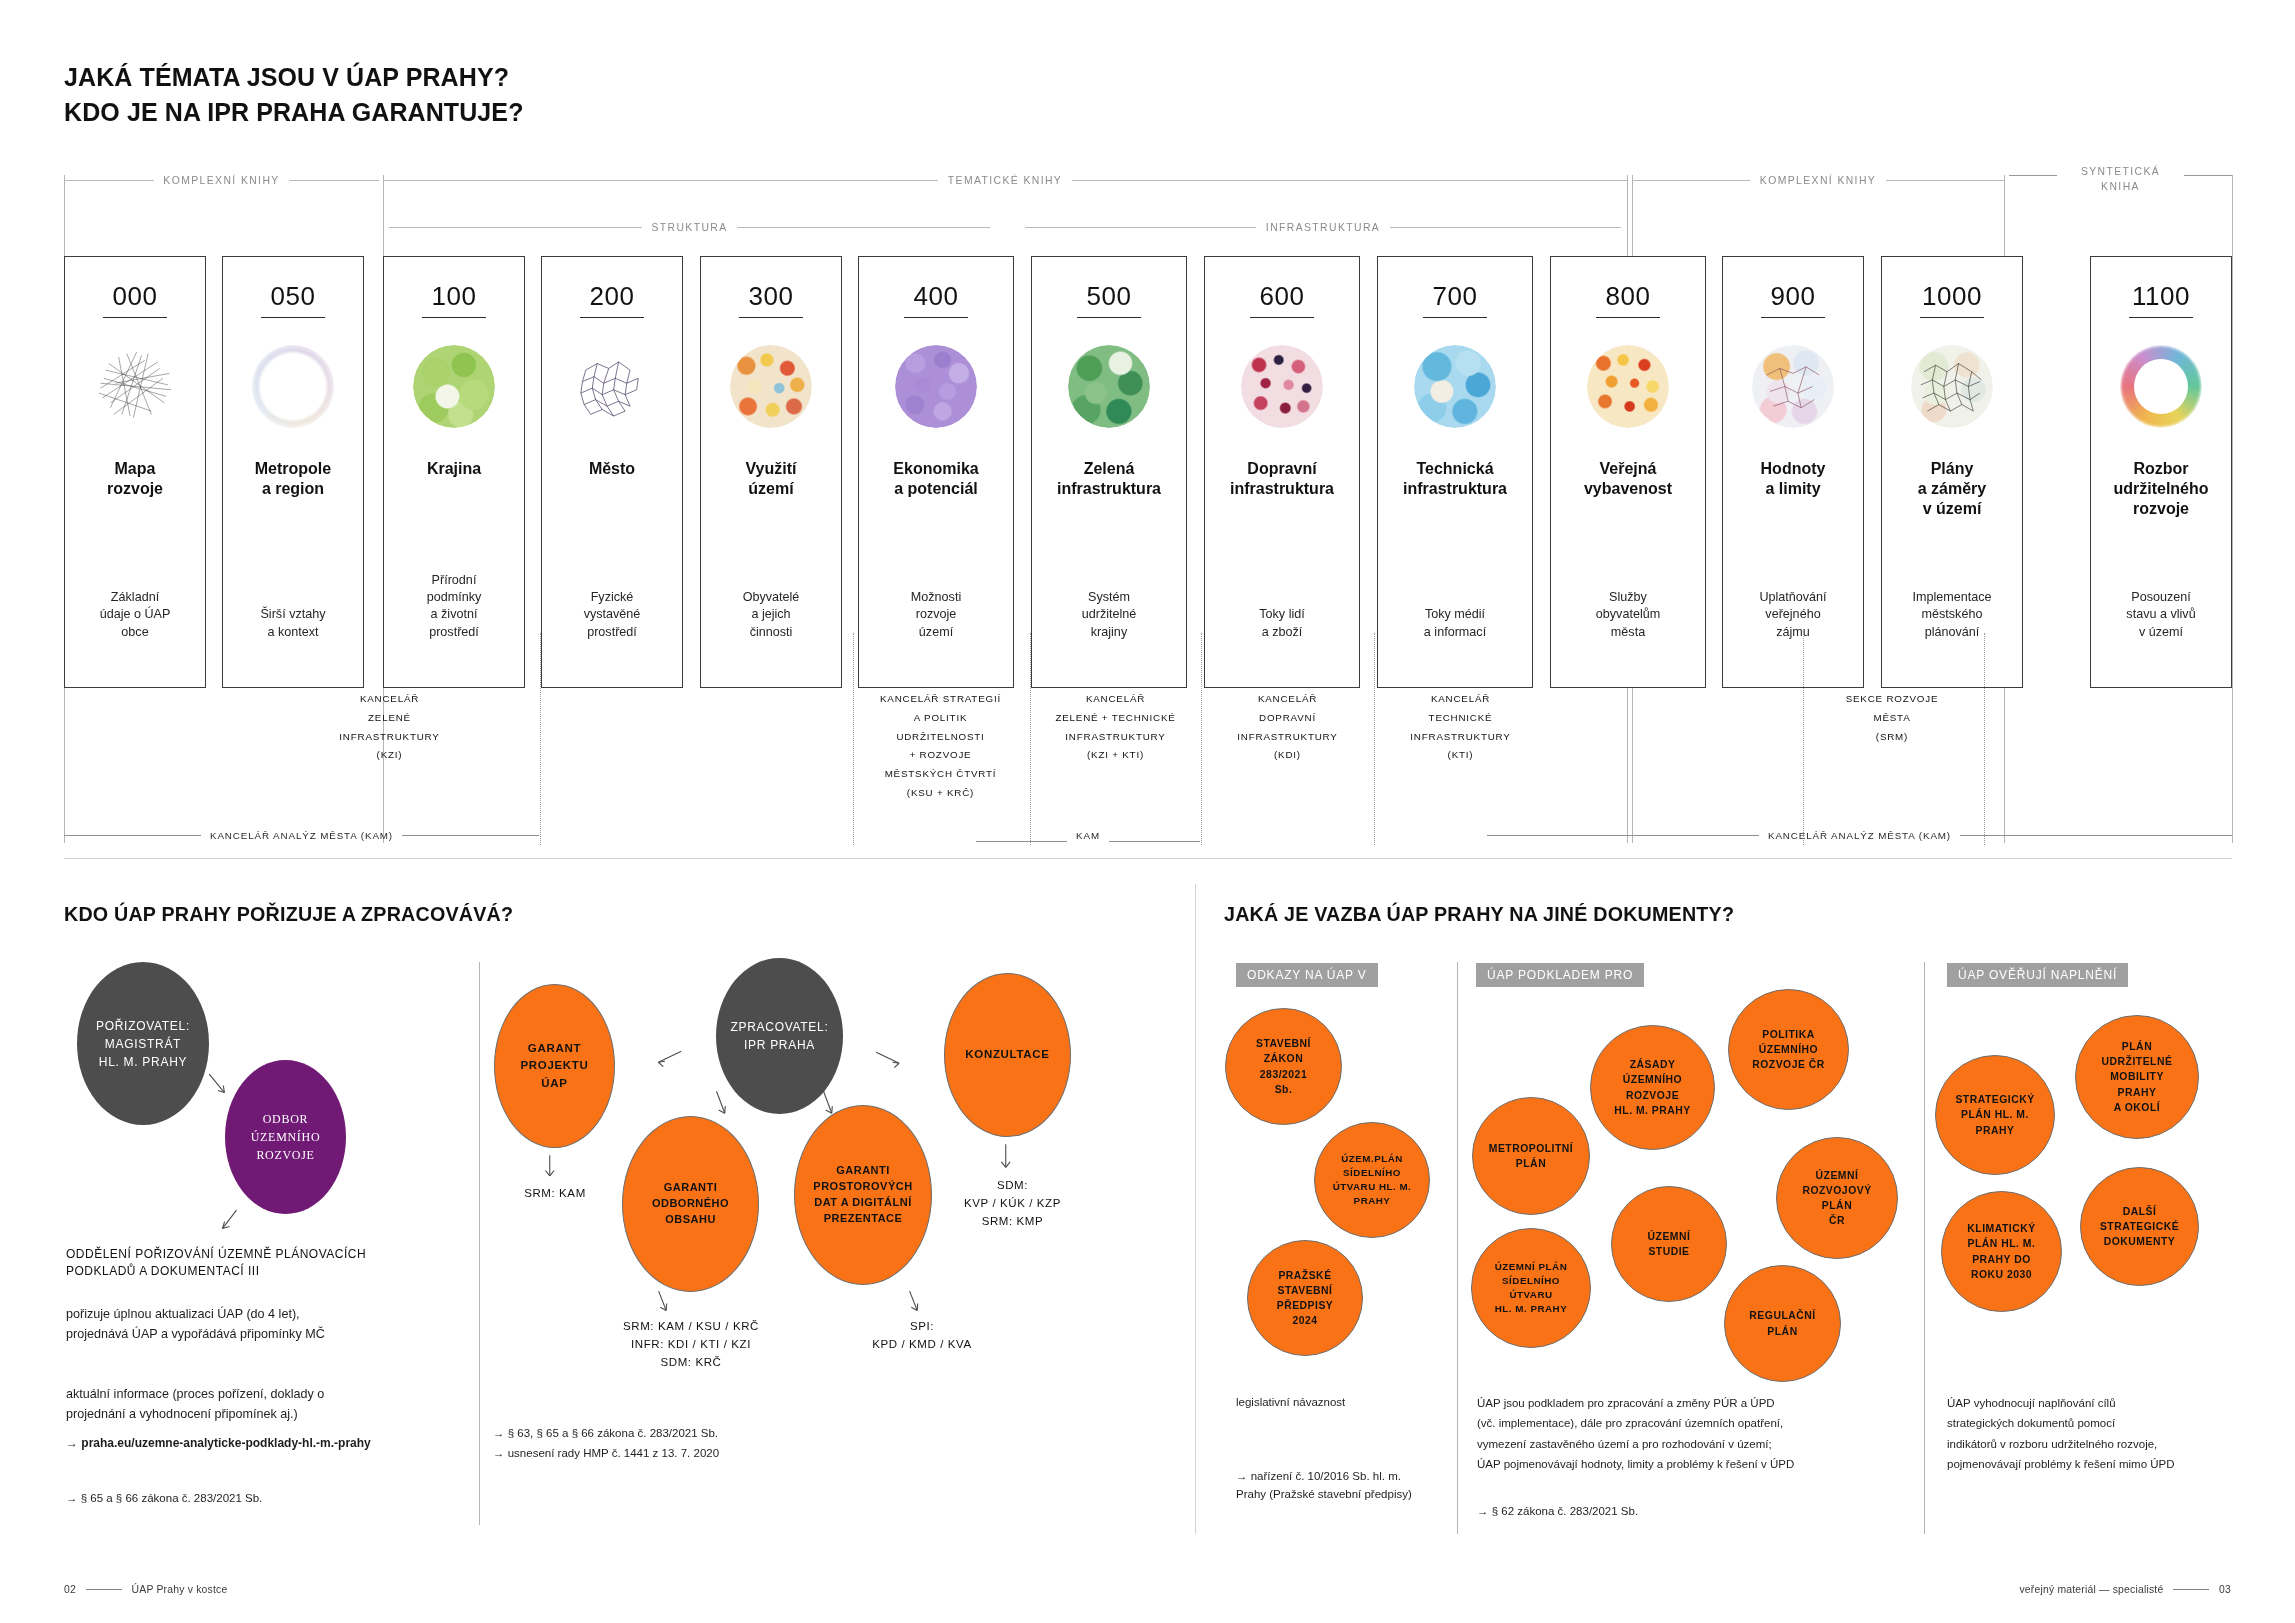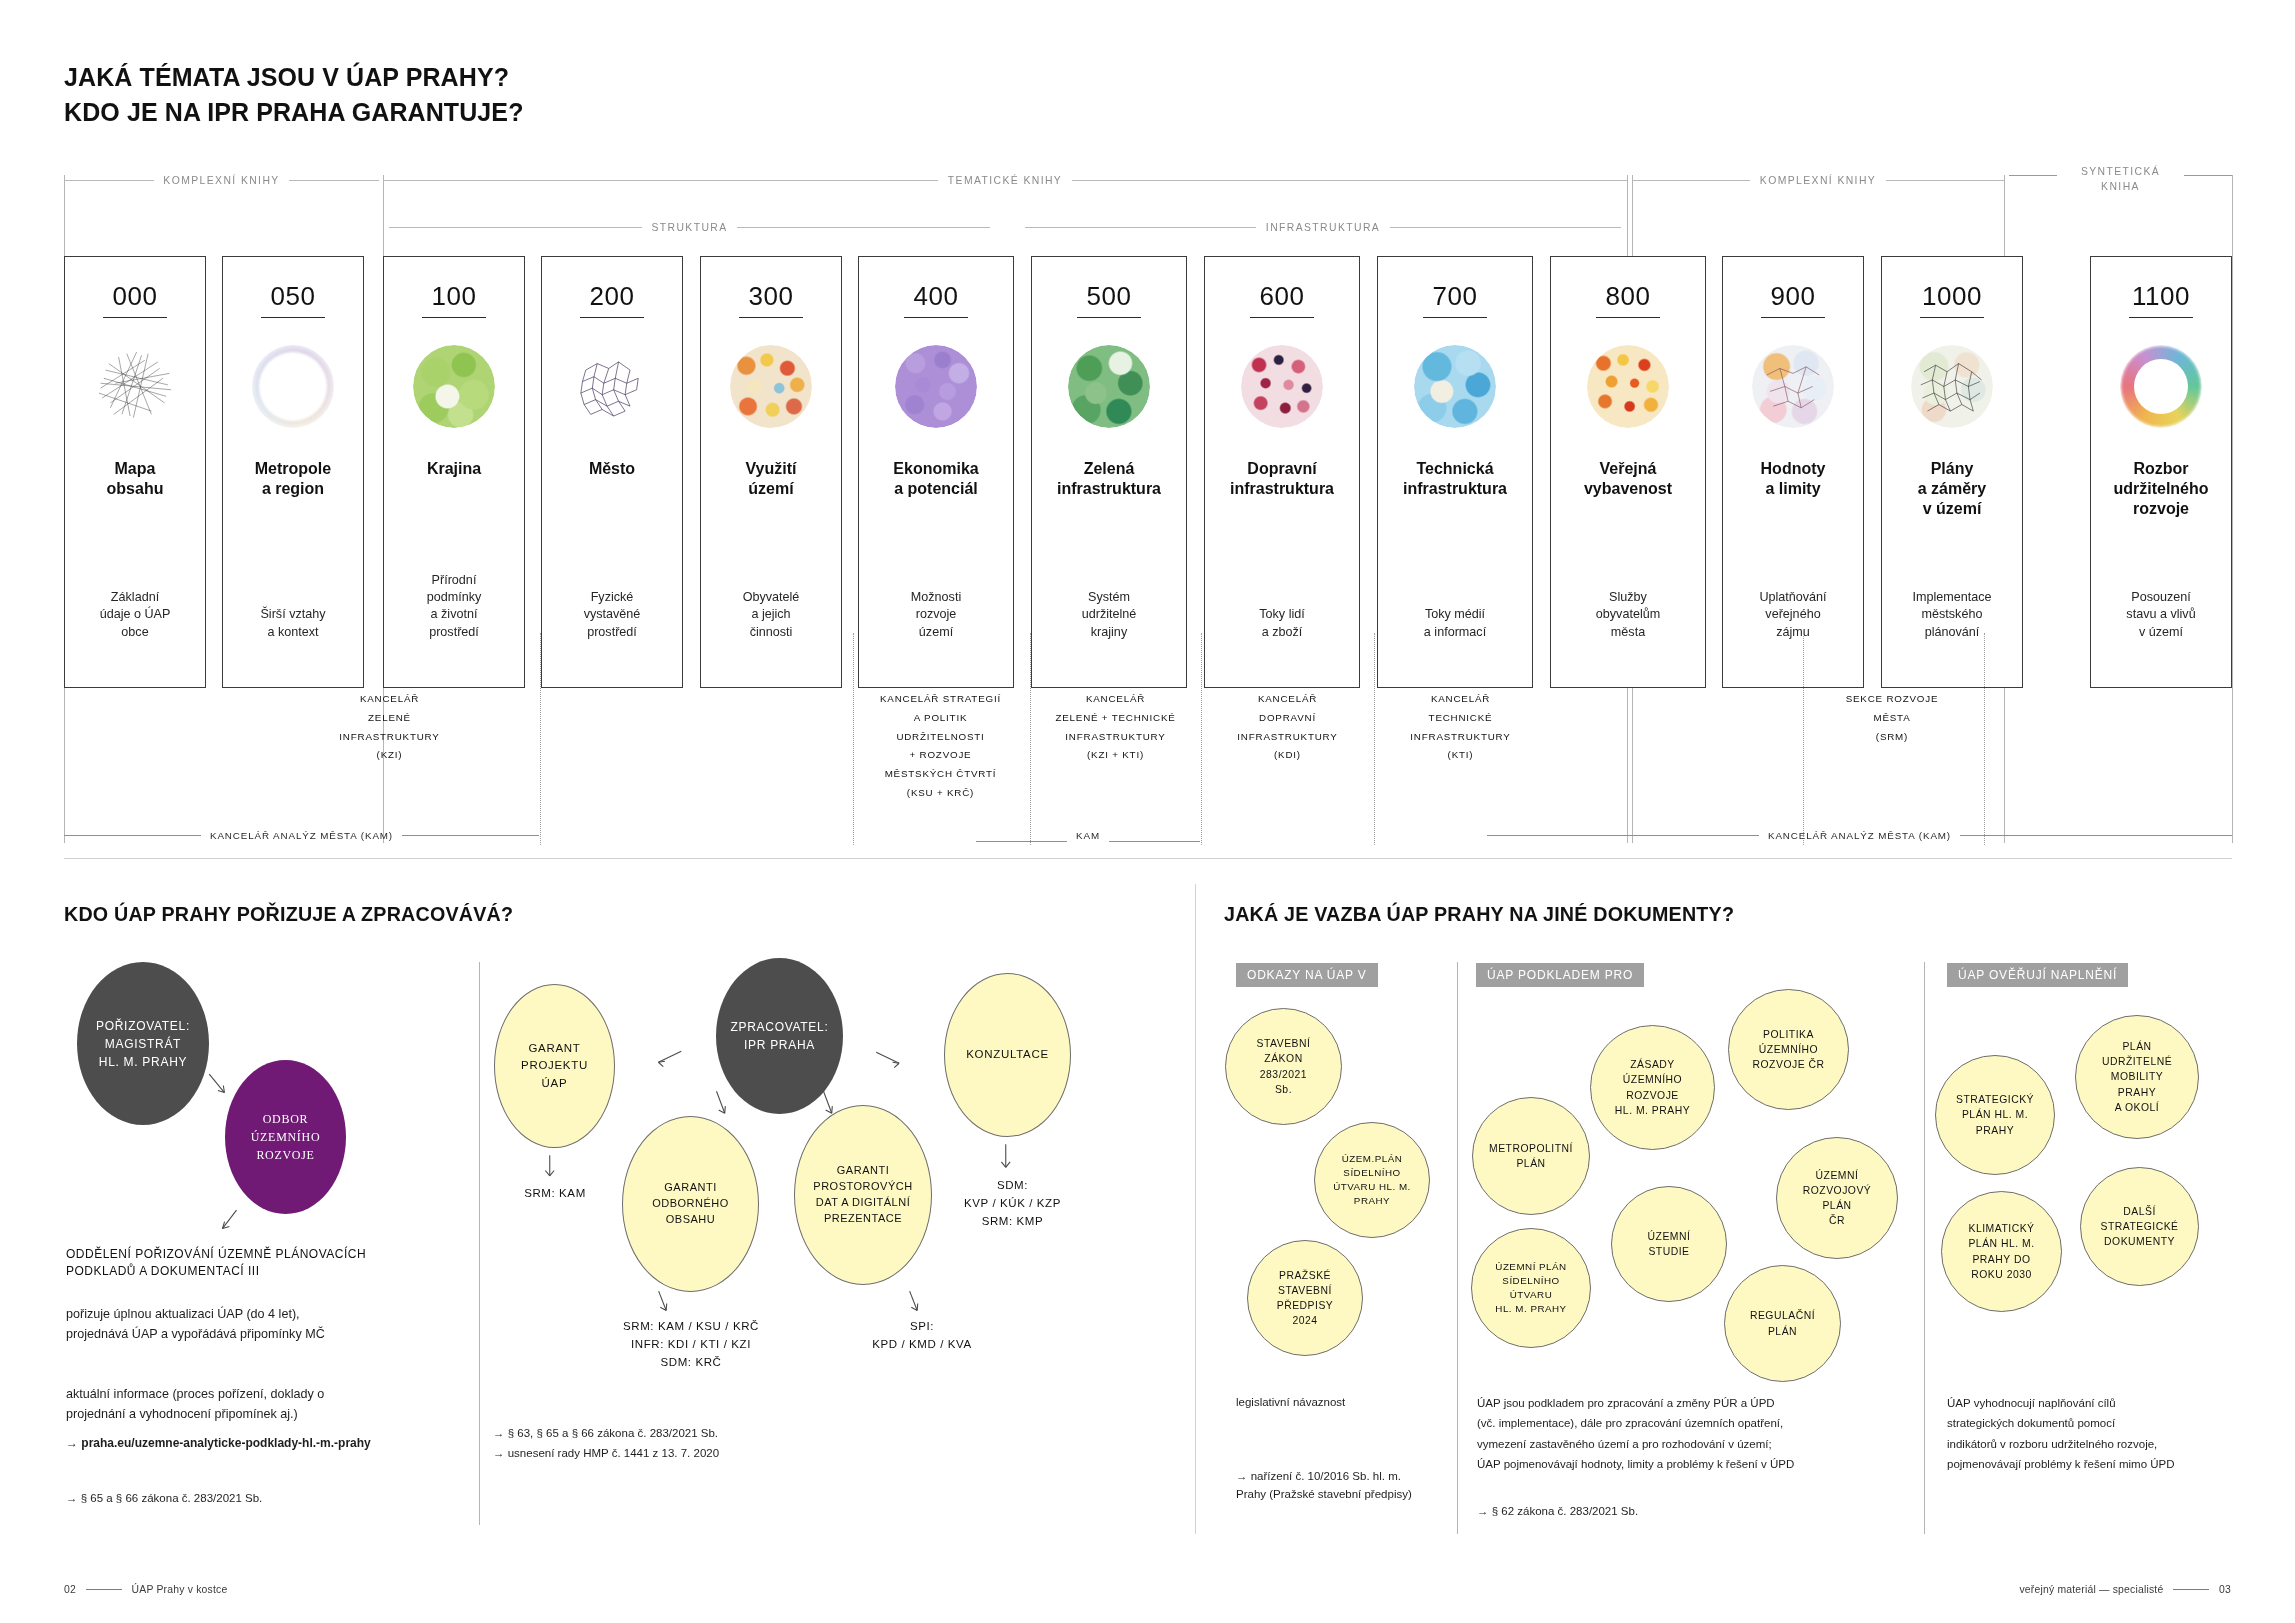--- a/index.html
+++ b/index.html
@@ -78,21 +78,21 @@
   .h2{font-weight:bold;font-size:19.7px;letter-spacing:0.2px;color:#111;}
 
   
   .ell{
     position:absolute;border-radius:50%;
     display:flex;align-items:center;justify-content:center;
     text-align:center;box-sizing:border-box;
   }
   .ell.dark{background:#4d4d4d;color:#fff;}
   .ell.mid{background:#701a75;color:#fff;font-family:Liberation Serif, serif;}
-  .ell.out{border:0.8px solid #6d6d6d;background:#fef9c3;color:#111;}
+  .ell.out{border:0.8px solid #6d6d6d;background:#f97316;color:#111;font-weight:bold;}
   .ell .t{font-size:11.5px;letter-spacing:0.7px;line-height:1.5;padding:2.2px 4.4px;}
   .ell.dark .t,.ell.mid .t{font-size:12px;letter-spacing:0.7px;}
   .ell.small .t{font-size:11px;letter-spacing:0.5px;line-height:1.45;}
 
   .arrow{position:absolute;color:#4a4a4a;}
   .arrow svg{display:block;}
 
   .caplabel{position:absolute;font-size:11.5px;letter-spacing:0.6px;line-height:1.55;text-align:center;color:#111;}
 
   
@@ -176,21 +176,21 @@
       <div class="num">000</div>
       <div class="rule"></div>
       <div class="blob">
         <svg viewBox="0 0 100 100" width="82" height="83" aria-hidden="true">
           <g stroke="#3a3a3a" stroke-width="0.55" fill="none">
             <path d="M8 52 L62 18 M12 40 L88 62 M20 70 L80 28 M6 58 L70 80 M30 14 L44 86 M58 12 L34 84 M14 30 L90 48 M24 84 L84 40 M10 64 L78 20 M40 10 L70 84 M18 22 L86 70 M26 46 L92 34 M52 8 L20 76 M66 10 L48 88 M8 46 L94 54"></path>
           </g>
         </svg>
       </div>
       <div class="tname" style="white-space:pre-line;">Mapa
-obsahu</div>
+rozvoje</div>
       <div class="tdesc" style="white-space:pre-line;">Základní
 údaje o ÚAP
 obce</div>
     </div>
 
     <div class="card" style="left:158px;">
       <div class="num">050</div>
       <div class="rule"></div>
       <div class="blob">
         <i style="inset:0;background:conic-gradient(from 20deg,#dcd3e8,#e7dbe4,#efe6d8,#dde6ef,#d9dced,#dcd3e8);filter:blur(3.8px);"></i>

